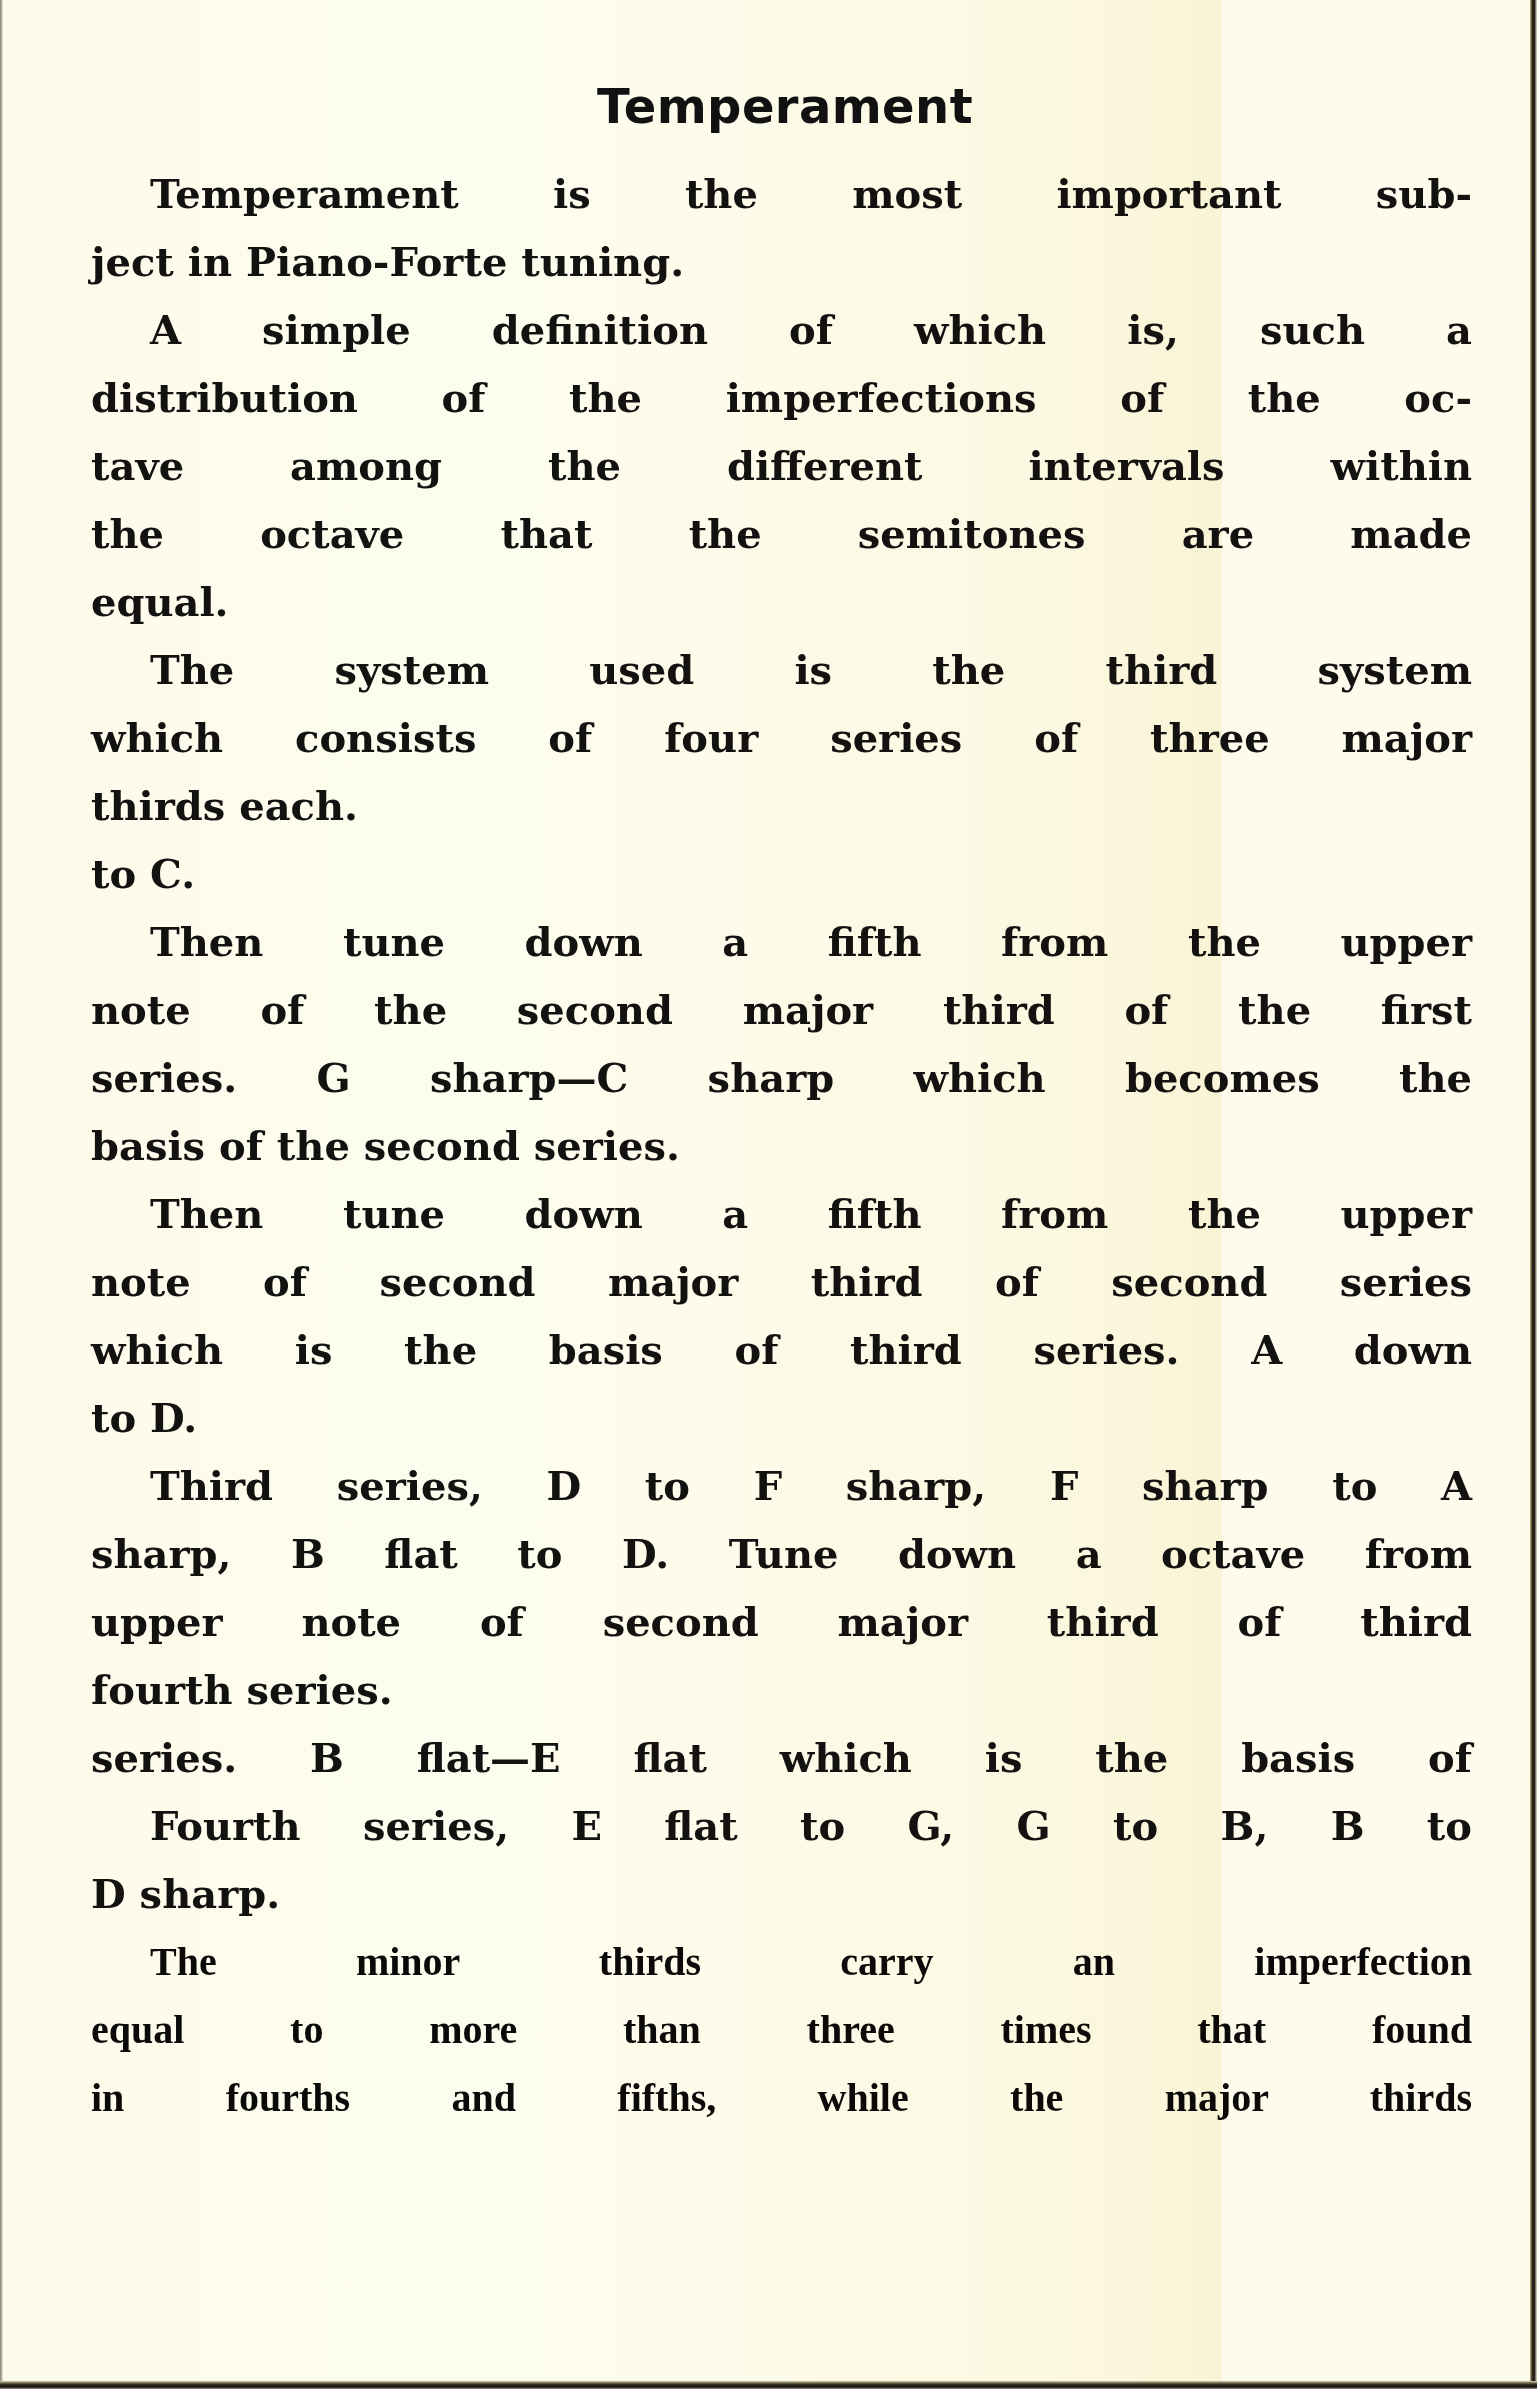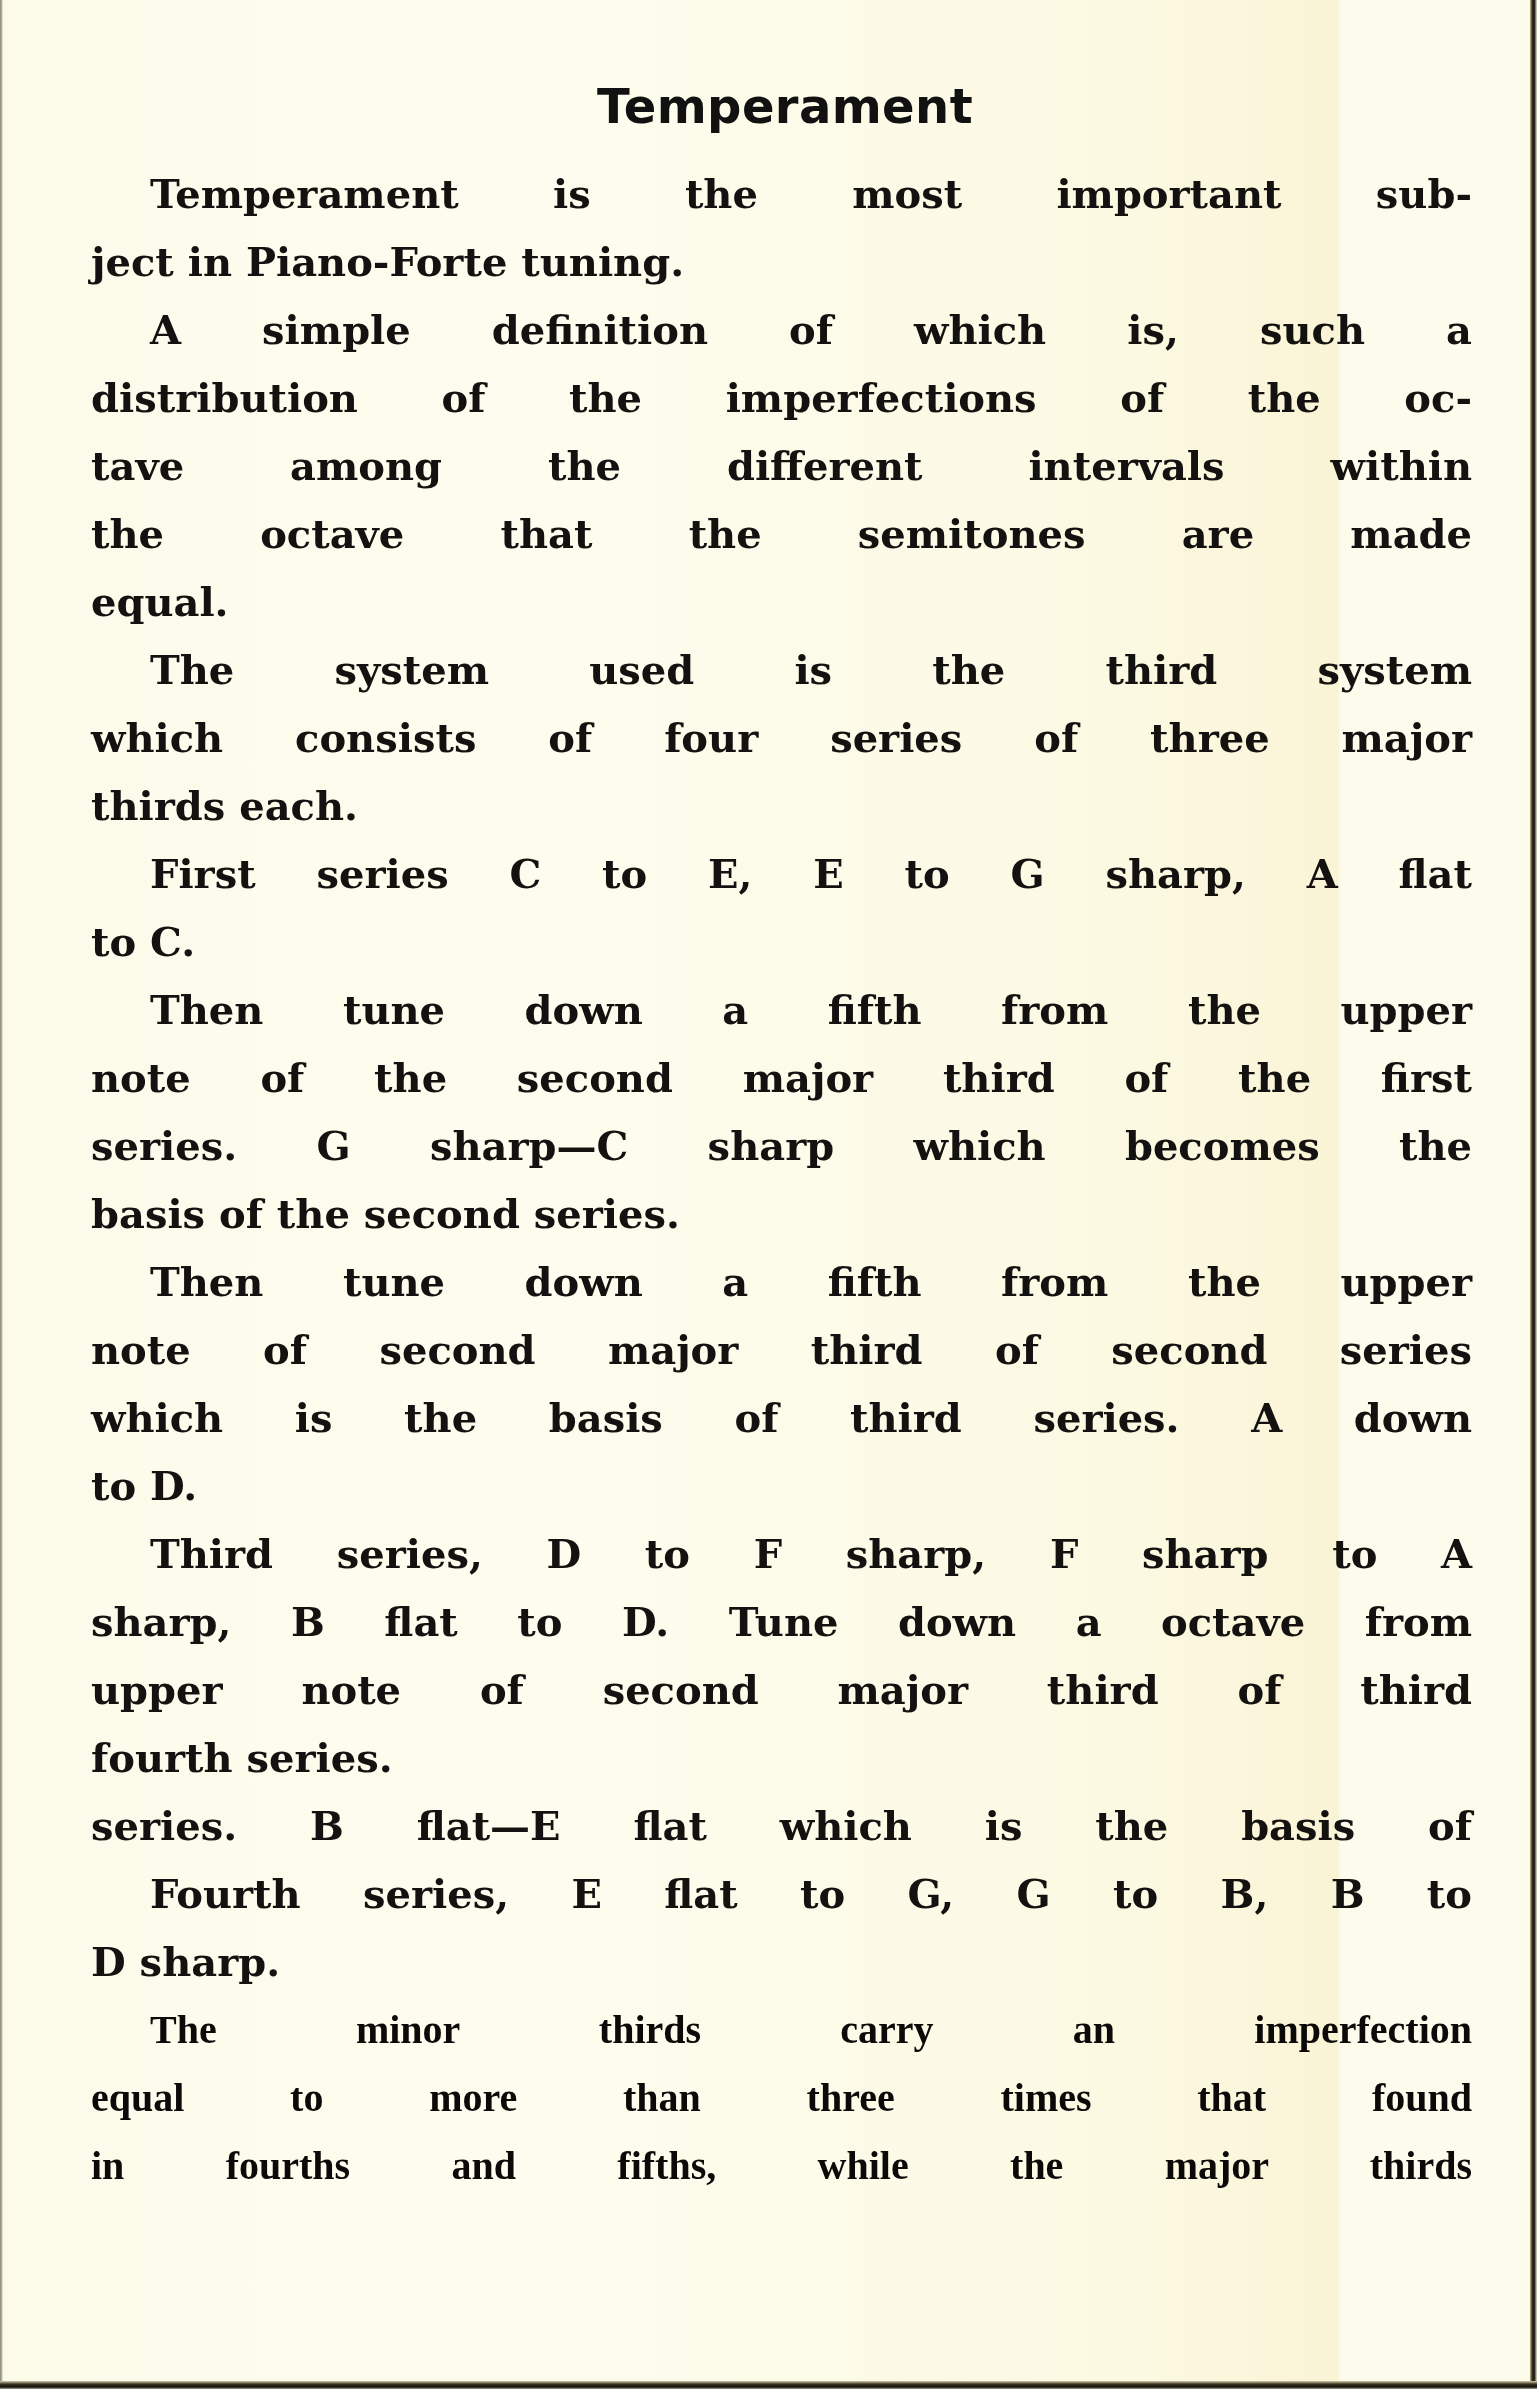--- a/index.html
+++ b/index.html
@@ -7,21 +7,21 @@
     padding: 0;
   }
   body {
     width: 1537px;
     height: 2389px;
     overflow: hidden;
     background: #fdfcec;
   }
   .page {
     position: relative;
-    width: 1339px;
+    width: 1222px;
     height: 2389px;
     background: linear-gradient(90deg, #fcfbea 0%, #fdfdef 40%, #fcf9e2 85%, #faf4d6 100%);
     box-sizing: border-box;
   }
   .border-left {
     position: absolute;
     left: 0; top: 0;
     width: 3.2px; height: 2389px;
     background: linear-gradient(90deg, #8a8478 0%, #b9b3a2 60%, transparent 100%);
   }
@@ -106,21 +106,20 @@
       <div class="line last">equal.</div>
     </div>
 
     <div>
       <div class="line indent">The system used is the third system</div>
       <div class="line">which consists of four series of three major</div>
       <div class="line last">thirds each.</div>
     </div>
 
     <div>
-      <div class="line indent">First series C to E, E to G sharp, A flat</div>
       <div class="line last">to C.</div>
     </div>
 
     <div>
       <div class="line indent">Then tune down a fifth from the upper</div>
       <div class="line">note of the second major third of the first</div>
       <div class="line">series. G sharp—C sharp which becomes the</div>
       <div class="line last">basis of the second series.</div>
     </div>
 

